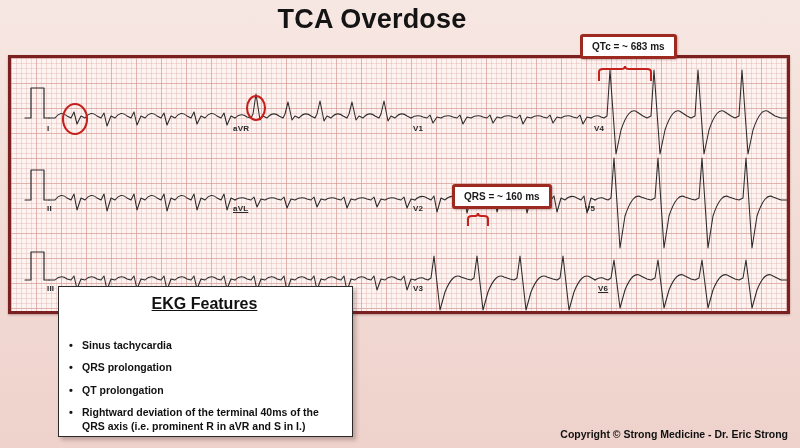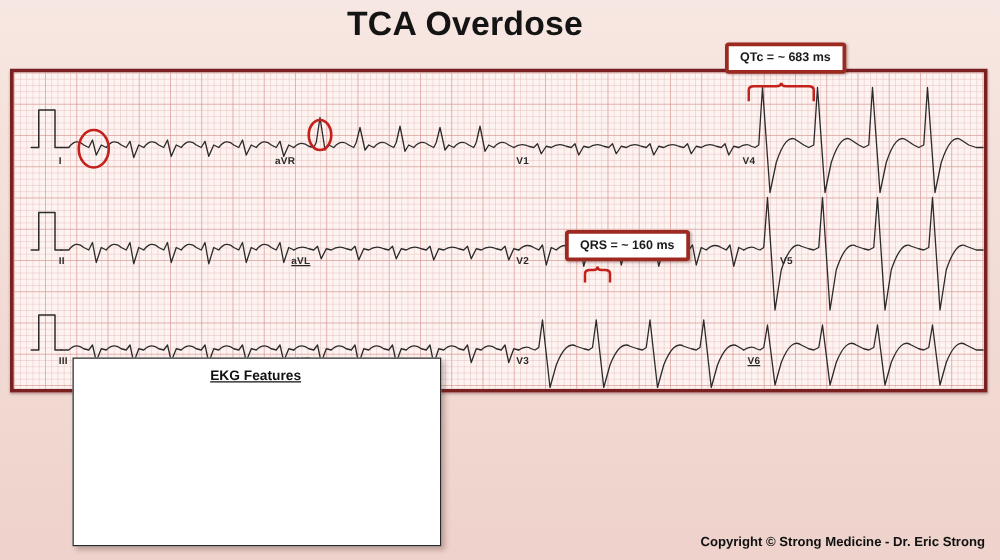--- a/index.html
+++ b/index.html
@@ -111,21 +111,21 @@
     width: 295px;
     height: 151px;
     box-sizing: border-box;
     background: #ffffff;
     border: 1px solid #2a2a2a;
     box-shadow: 3px 3px 4px rgba(70,30,30,0.28);
     padding: 8px 10px 6px 8px;
   }
   #features-title {
     text-align: center;
-    font-size: 11px;
+    font-size: 16px;
     font-weight: bold;
     color: #111;
     text-decoration: underline;
     margin-bottom: 26px;
     font-family: "Liberation Sans", sans-serif;
   }
   #features-list {
     margin: 0;
     padding: 0;
     list-style: none;
@@ -261,44 +261,50 @@
                  Q754,212 762,218 L770,222 L776,222"></path>
       </g>
 
       <g fill="none" stroke="#c4201c" stroke-width="2.1">
         <ellipse cx="64" cy="61" rx="12" ry="15"></ellipse>
         <ellipse cx="245" cy="50" rx="9" ry="12"></ellipse>
       </g>
     </svg>
 
     <span class="lead-label" style="left:36px;  top:66px;">I</span>
-    <span class="lead-label" style="left:209px; top:66px;">aVR</span>
+    <span class="lead-label" style="left:222px; top:66px;">aVR</span>
     <span class="lead-label" style="left:402px; top:66px;">V1</span>
     <span class="lead-label" style="left:583px; top:66px;text-align:center;">V4</span>
 
     <span class="lead-label" style="left:36px;  top:146px;">II</span>
     <span class="lead-label" style="left:222px; top:146px;text-decoration:underline;">aVL</span>
     <span class="lead-label" style="left:402px; top:146px;">V2</span>
-    <span class="lead-label" style="left:613px; top:146px;">V5</span>
+    <span class="lead-label" style="left:574px; top:146px;">V5</span>
 
     <span class="lead-label" style="left:36px;  top:226px;">III</span>
     <span class="lead-label" style="left:222px; top:226px;">aVF</span>
     <span class="lead-label" style="left:402px; top:226px;">V3</span>
     <span class="lead-label" style="left:587px; top:226px;text-decoration:underline;">V6</span>
   </div>
 
   <div class="callout" id="callout-qtc">QTc = ~ 683 ms</div>
   <svg class="brace-svg" style="left:596px; top:66px;" width="58" height="16">
     <path d="M3,15 L3,6 Q3,3 7,3 L25,3 Q29,3 29,0 Q29,3 33,3 L51,3 Q55,3 55,6 L55,15" fill="none" stroke="#c4201c" stroke-width="2"></path>
   </svg>
 
   <div class="callout" id="callout-qrs">QRS = ~ 160 ms</div>
   <svg class="brace-svg" style="left:466px; top:213px;" width="24" height="14">
     <path d="M2,13 L2,6 Q2,3 6,3 L9,3 Q12,3 12,0 Q12,3 15,3 L18,3 Q22,3 22,6 L22,13" fill="none" stroke="#c4201c" stroke-width="2"></path>
   </svg>
 
   <div id="features-box">
     <div id="features-title">EKG Features</div>
+    <ul id="features-list">
+      <li>Sinus tachycardia</li>
+      <li>QRS prolongation</li>
+      <li>QT prolongation</li>
+      <li>Rightward deviation of the terminal 40ms of the QRS axis (i.e. prominent R in aVR and S in I.)</li>
+    </ul>
   </div>
 
   <div id="copyright">Copyright © Strong Medicine - Dr. Eric Strong</div>
 
 </div>
 
 </body></html>

